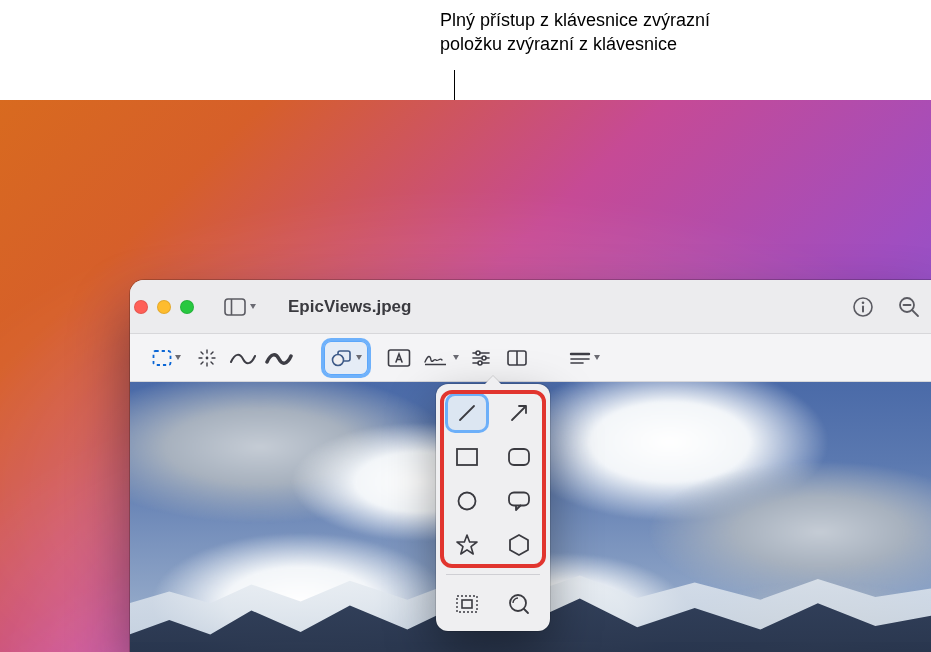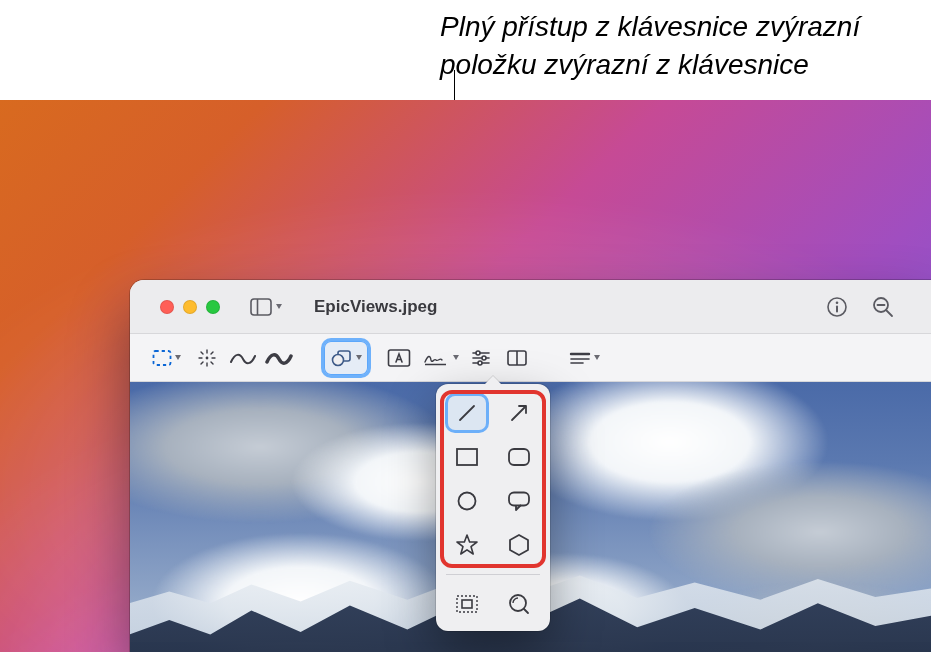--- a/index.html
+++ b/index.html
@@ -5,25 +5,24 @@
     * { margin: 0; padding: 0; box-sizing: border-box; }
     html, body { width: 931px; height: 652px; overflow: hidden; font-family: -apple-system, "Helvetica Neue", Helvetica, Arial, sans-serif; }
     body { position: relative; background: #fff; }
 
     
     .callout-text {
       position: absolute;
       left: 440px;
       top: 8px;
       width: 460px;
-      font-size: 28px;
+      font-size: 18px;
       line-height: 1.35;
       color: #000;
       font-weight: 400;
-      font-style: italic;
     }
     .callout-line {
       position: absolute;
       left: 454px;
       top: 70px;
       width: 1px;
       height: 240px;
       background: #000;
     }
 
@@ -57,21 +56,21 @@
       bottom: 0;
       background: #f0f0f2;
       border-top-left-radius: 14px;
       box-shadow: 0 30px 60px rgba(0,0,0,.45), 0 0 0 1px rgba(0,0,0,.2);
       overflow: hidden;
     }
     .titlebar {
       display: flex;
       align-items: center;
       height: 54px;
-      padding: 0 30px;
+      padding: 0 4px;
       background: #ececee;
       border-bottom: 1px solid #d7d7da;
       gap: 10px;
     }
     .traffic { display: flex; gap: 9px; margin-right: 12px; }
     .tl {
       width: 14px; height: 14px; border-radius: 50%;
       border: 1px solid rgba(0,0,0,.1);
     }
     .tl.red { background: #ff5f57; }

